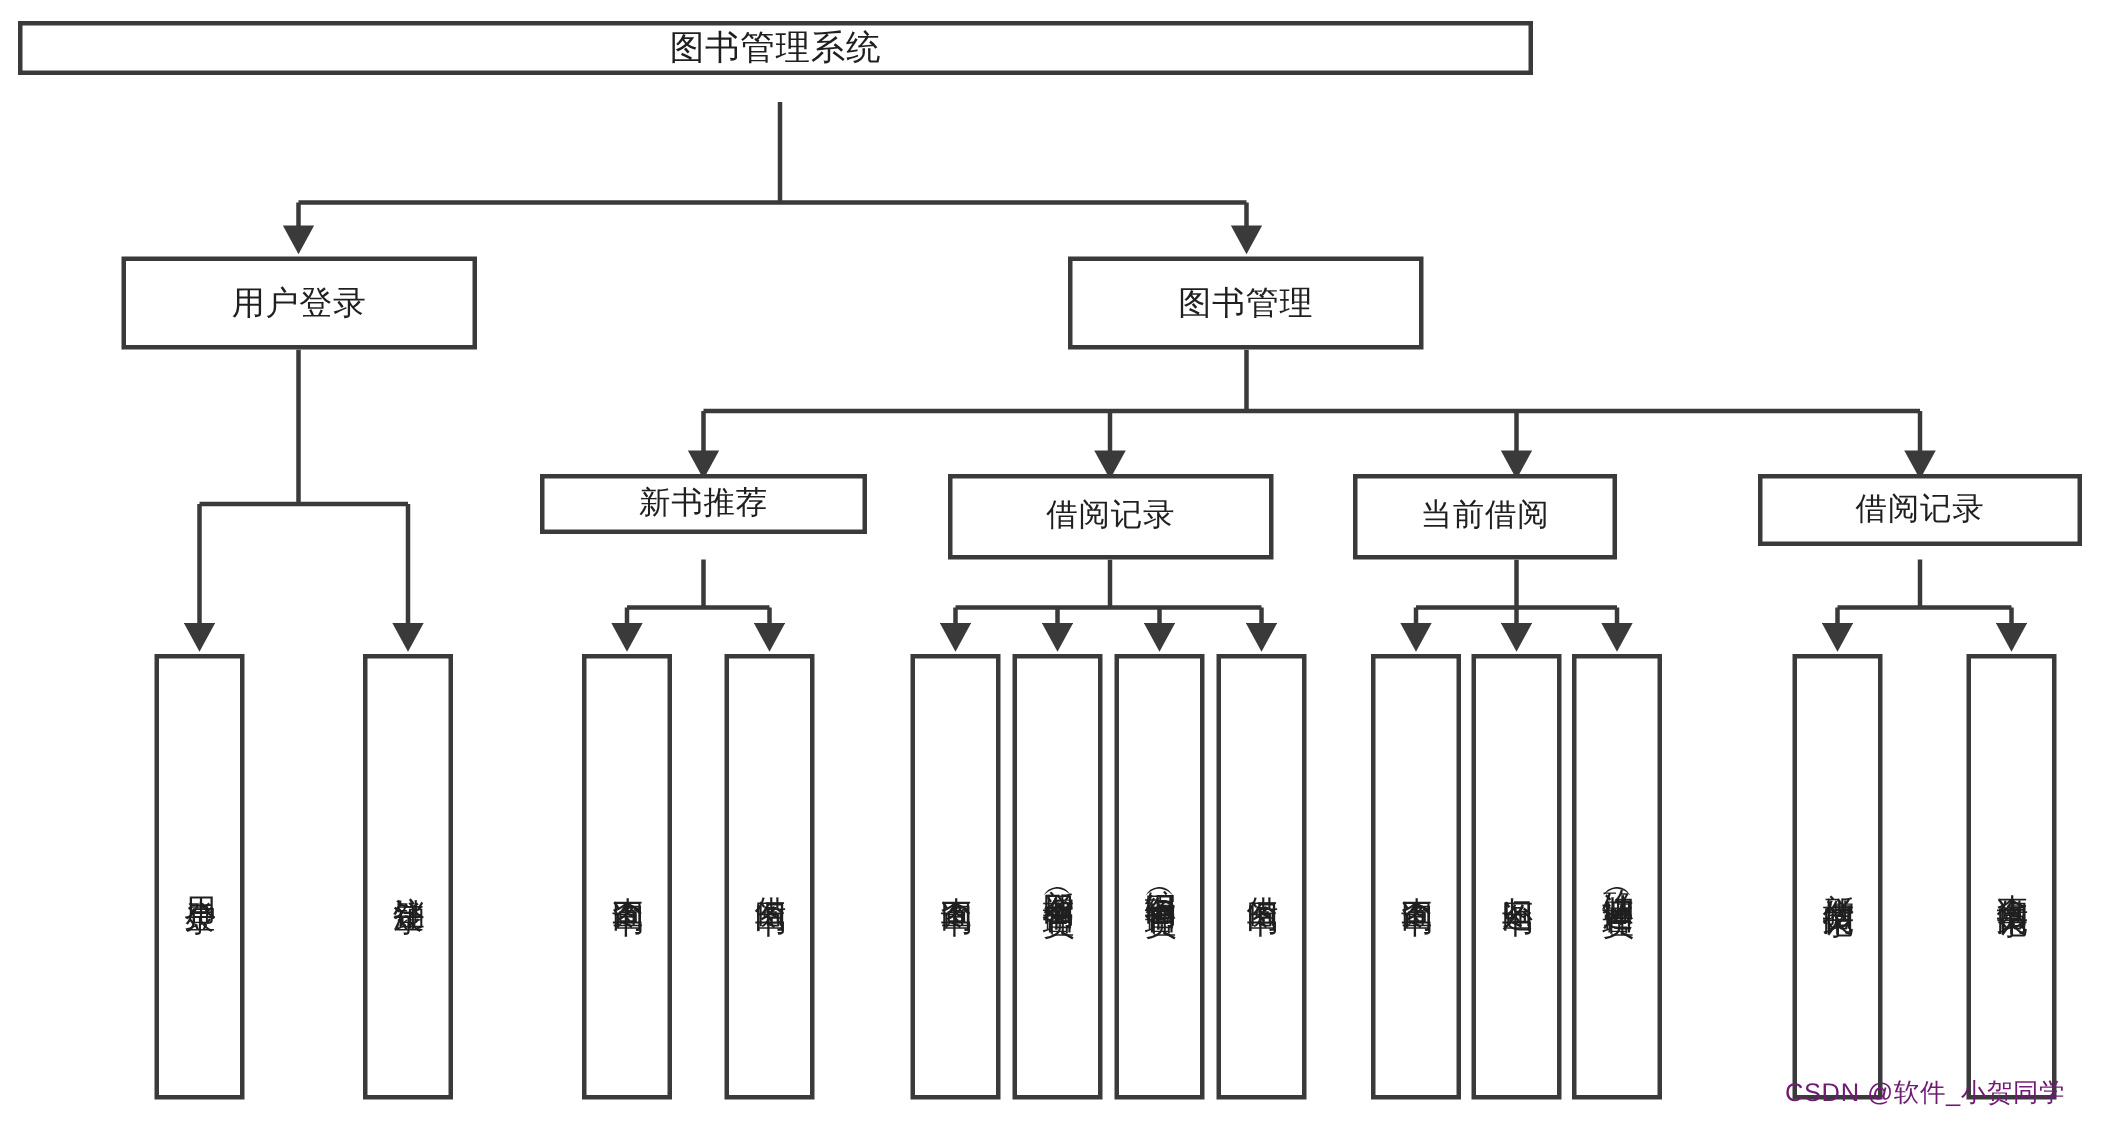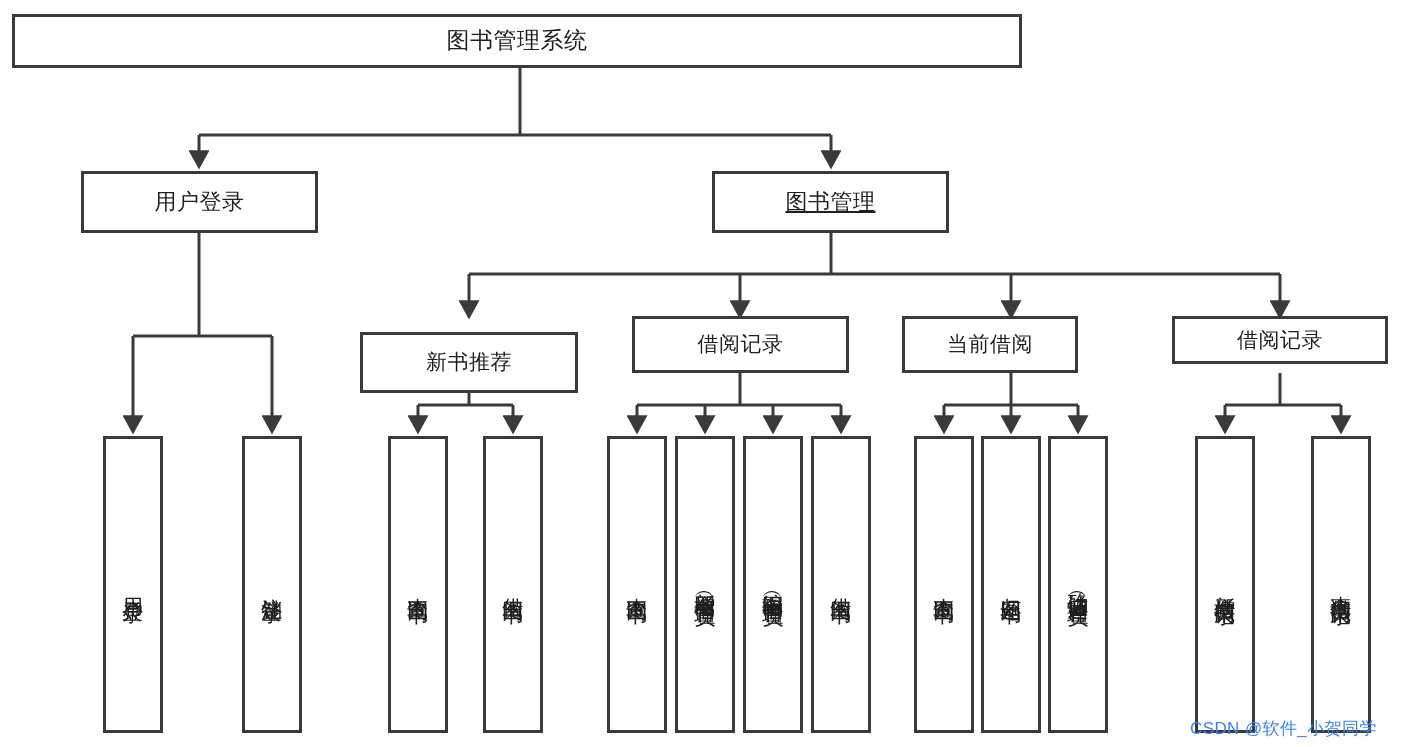--- a/index.html
+++ b/index.html
@@ -50,21 +50,21 @@
     text-orientation: upright;
     font-size: 21px;
     line-height: 1.30;
     letter-spacing: 2px;
     white-space: normal;
     max-height: 100%;
   }
   .watermark {
     position: absolute;
     font-size: 17px;
-    color: #3b82f6;
+    color: #701a75;
     white-space: nowrap;
     letter-spacing: 0.4px;
   }
 </style>
 </head>
 <body>
 
 <div id="canvas">
 
   <svg id="diagram-svg" width="1405" height="747">
@@ -111,32 +111,32 @@
       <path d="M 1078 405 L 1078 431" marker-end="url(#arrow)"></path>
 
       <path d="M 1280 373 L 1280 405"></path>
       <path d="M 1225 405 L 1341 405"></path>
       <path d="M 1225 405 L 1225 431" marker-end="url(#arrow)"></path>
       <path d="M 1341 405 L 1341 431" marker-end="url(#arrow)"></path>
 
     </g>
   </svg>
 
-  <div class="node root" style="left:12px; top:14px; width:1010px; height:54px;">
+  <div class="node root" style="left:12px; top:14px; width:1010px; height:36px;">
     <span class="node-label">图书管理系统</span>
   </div>
 
   <div class="node level2" style="left:81px; top:171px; width:237px; height:62px;">
     <span class="node-label">用户登录</span>
   </div>
-  <div class="node level2" style="left:712px; top:171px; width:237px; height:62px;text-decoration:underline;">
+  <div class="node level2" style="left:712px; top:171px; width:237px; height:62px;">
     <span class="node-label">图书管理</span>
   </div>
 
-  <div class="node level3" style="left:360px; top:332px; width:218px; height:61px;">
+  <div class="node level3" style="left:360px; top:316px; width:218px; height:40px;">
     <span class="node-label">新书推荐</span>
   </div>
   <div class="node level3" style="left:632px; top:316px; width:217px; height:57px;">
     <span class="node-label">借阅记录</span>
   </div>
   <div class="node level3" style="left:902px; top:316px; width:176px; height:57px;">
     <span class="node-label">当前借阅</span>
   </div>
   <div class="node level3" style="left:1172px; top:316px; width:216px; height:48px;">
     <span class="node-label">借阅记录</span>

